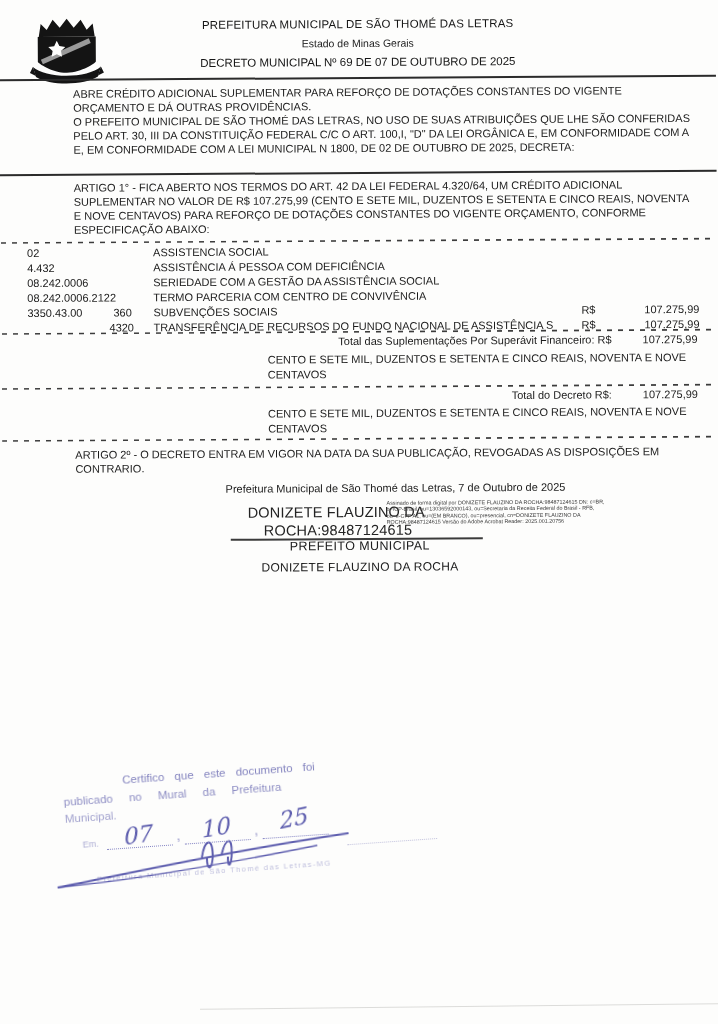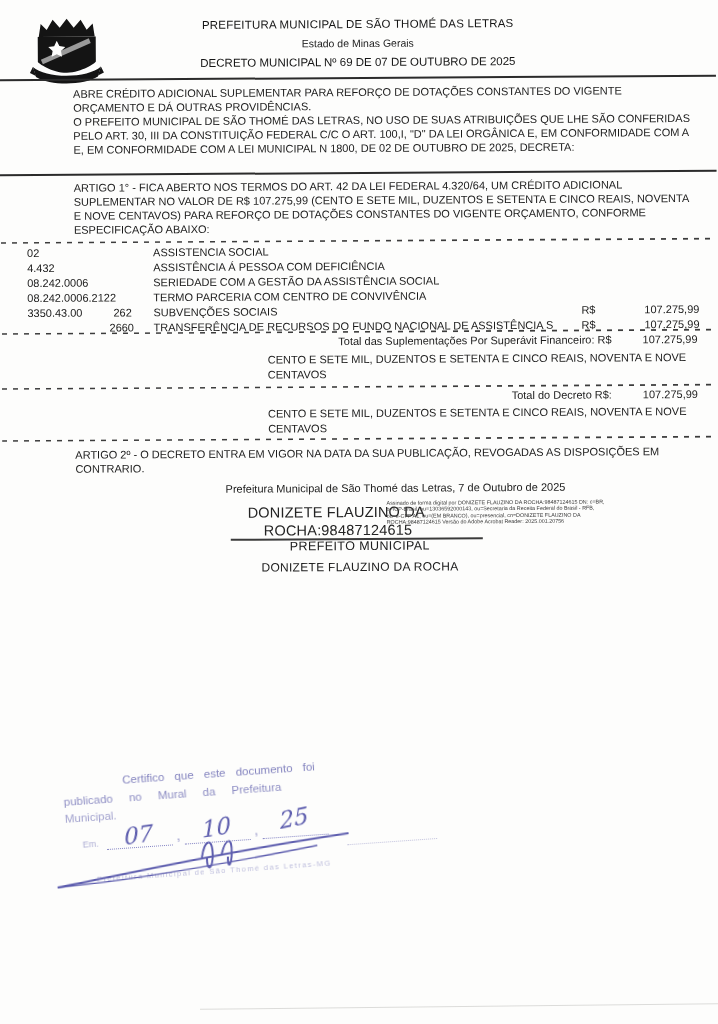--- a/index.html
+++ b/index.html
@@ -114,28 +114,28 @@
       </div>
       <div class="brow">
         <span>08.242.0006.2122</span>
         <span></span>
         <span class="desc">TERMO PARCERIA COM CENTRO DE CONVIVÊNCIA</span>
         <span class="cur"></span>
         <span class="val"></span>
       </div>
       <div class="brow">
         <span>3350.43.00</span>
-        <span style="padding-left:4px;">262</span>
+        <span style="padding-left:4px;">360</span>
         <span class="desc">SUBVENÇÕES SOCIAIS</span>
         <span class="cur">R$</span>
         <span class="val">107.275,99</span>
       </div>
       <div class="brow">
         <span></span>
-        <span>2660</span>
+        <span>4320</span>
         <span class="desc">TRANSFERÊNCIA DE RECURSOS DO FUNDO NACIONAL DE ASSISTÊNCIA S</span>
         <span class="cur">R$</span>
         <span class="val">107.275,99</span>
       </div>
     </div>
     <div class="dashed" style="top:331px;"></div>
 
     <div class="abs total-row" style="left:0;top:335px;width:698px;">
       <span class="tlabel">Total das Suplementações Por Superávit Financeiro: R$</span>
       <span class="tval">107.275,99</span>

